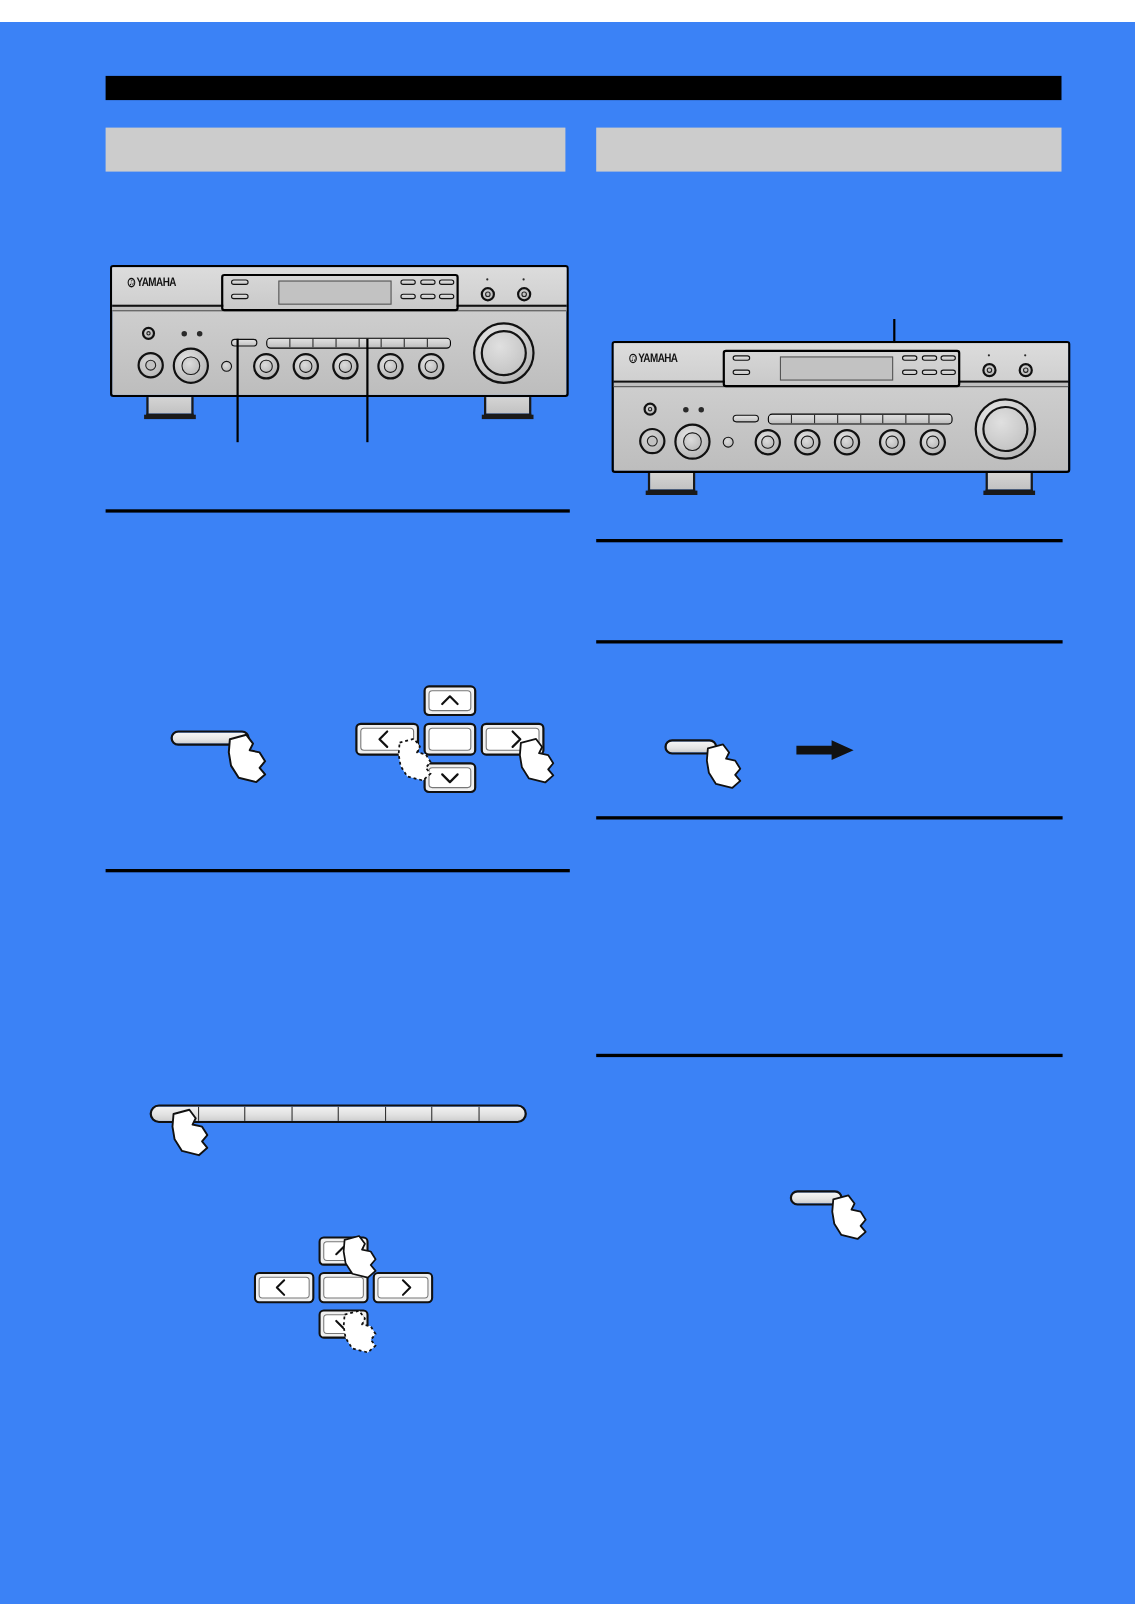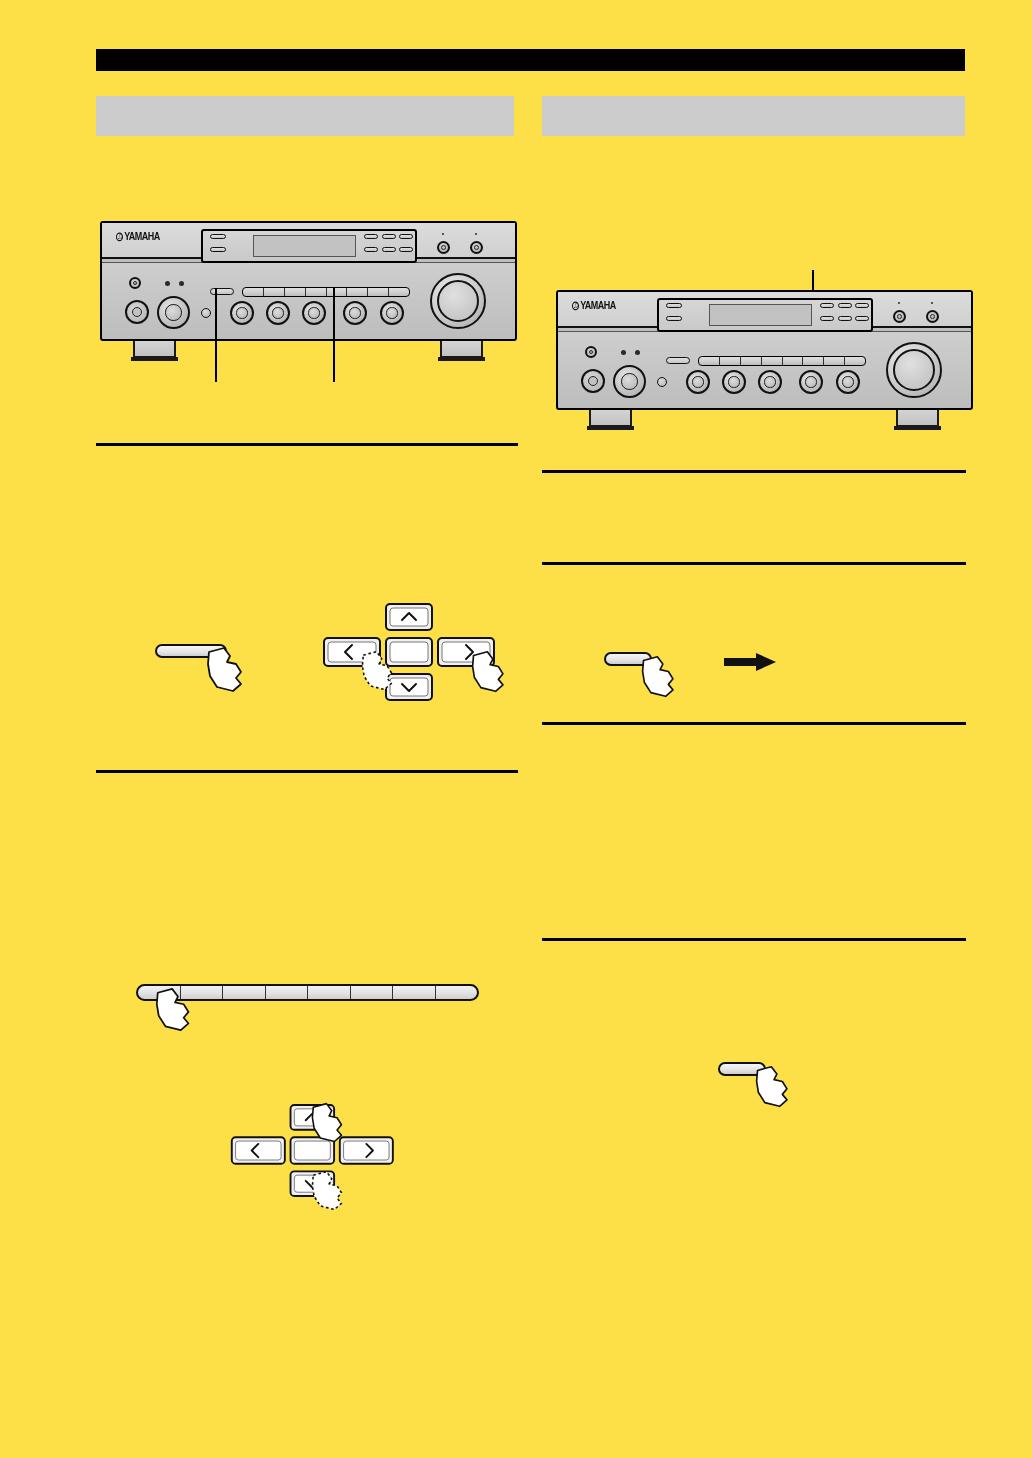--- a/index.html
+++ b/index.html
@@ -1,17 +1,17 @@
 <!DOCTYPE html>
 <html><head>
 <meta charset="utf-8">
 <style>
   html,body{margin:0;padding:0;background:#ffffff;}
   body{width:1032px;height:1458px;position:relative;font-family:"Liberation Sans",sans-serif;overflow:hidden;}
-  .page{position:absolute;inset:0;background:#fde047;}
+  .page{position:absolute;inset:0;background:#3b82f6;margin-top:20px;}
   .abs{position:absolute;}
 
   
   .top-band{left:96px;top:49px;width:869px;height:22px;background:#000;}
 
   
   .hdr-bar{height:40px;background:#cccccc;}
   .hdr-left{left:96px;top:96px;width:418px;}
   .hdr-right{left:542px;top:96px;width:423px;}
 

